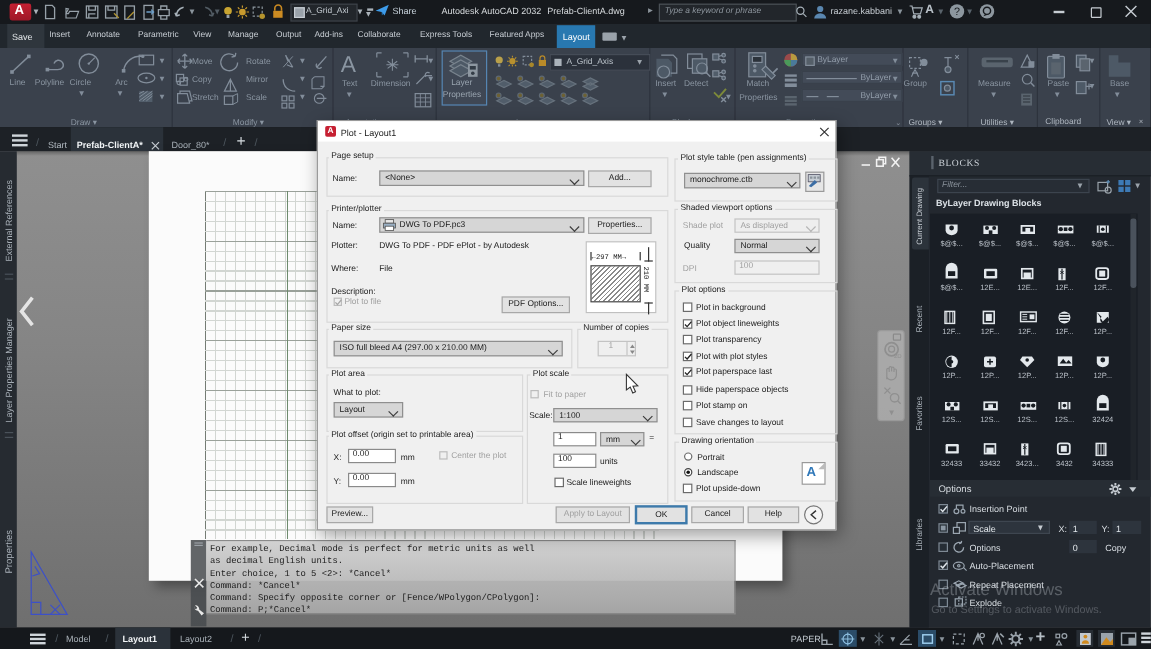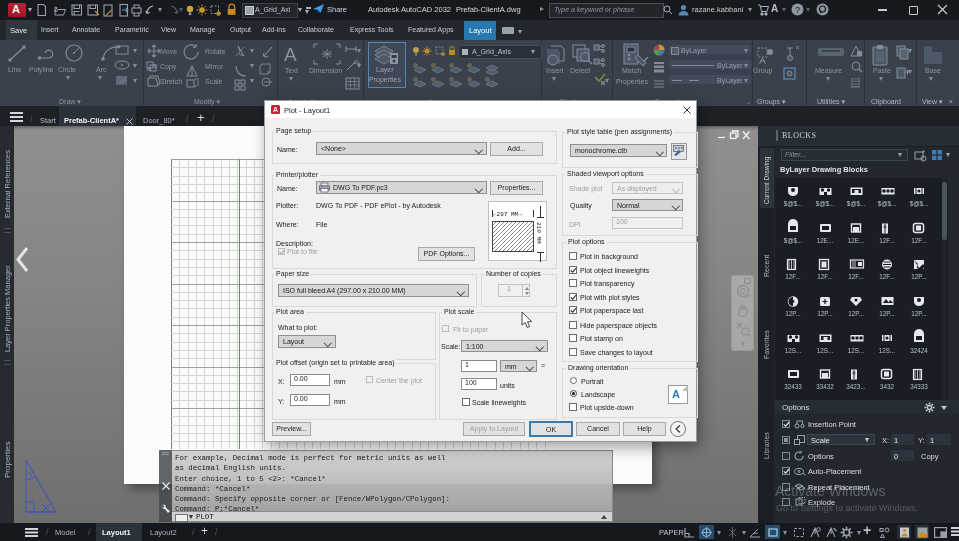--- a/index.html
+++ b/index.html
@@ -583,26 +583,20 @@
       </svg>
   </div>
   <div class="a" style="left:13px;top:0;width:441px;height:62px;background:linear-gradient(180deg,rgba(206,206,206,0.93),rgba(168,168,168,0.93));border:1px solid #8a8a8a;border-left:none;box-sizing:border-box;color:#1b1b1b;font-size:7.4px;line-height:10.25px;padding:2px 0 0 3px;">
 For example, Decimal mode is perfect for metric units as well<br>
 as decimal English units.<br>
 Enter choice, 1 to 5 &lt;2&gt;: *Cancel*<br>
 Command: *Cancel*<br>
 Command: Specify opposite corner or [Fence/WPolygon/CPolygon]:<br>
 Command: P;*Cancel*
   </div>
-  <div class="a" style="left:13px;top:62px;width:441px;height:10px;background:#d2d2d2;border:1px solid #8a8a8a;border-top:none;border-left:none;box-sizing:border-box;">
-    <div class="a" style="left:3px;top:1.5px;width:11px;height:6.5px;background:#efefef;border:1px solid #777;"></div>
-    <div class="chv" style="left:17px;top:3px;border-top-color:#333;border-left-width:2.5px;border-right-width:2.5px;"></div>
-    <div class="tx" style="left:24px;top:1px;font-size:7.4px;color:#111;">PLOT</div>
-    <div class="a" style="left:429px;top:3px;width:0;height:0;border-left:3px solid transparent;border-right:3px solid transparent;border-bottom:4px solid #444;"></div>
-  </div>
 </div>
 
 <div class="a" id="statusbar" style="left:0;top:523px;width:959px;height:18px;background:#15181c;">
   <div class="a" style="left:25px;top:5px;width:13px;height:1.6px;background:#cfd5da;box-shadow:0 3.5px #cfd5da,0 7px #cfd5da;"></div>
   <div class="tx" style="left:46px;top:4px;font-size:9px;color:#4d565e;">/</div>
   <div class="tx" style="left:55px;top:5px;font-size:7.5px;color:#aab2b9;">Model</div>
   <div class="tx" style="left:88px;top:4px;font-size:9px;color:#4d565e;">/</div>
   <div class="a" style="left:96px;top:0;width:46px;height:18px;background:#2b323a;"></div>
   <div class="tx" style="left:102px;top:5px;font-size:7.5px;font-weight:bold;color:#f0f3f5;">Layout1</div>
   <div class="tx" style="left:150px;top:5px;font-size:7.5px;color:#aab2b9;">Layout2</div>

